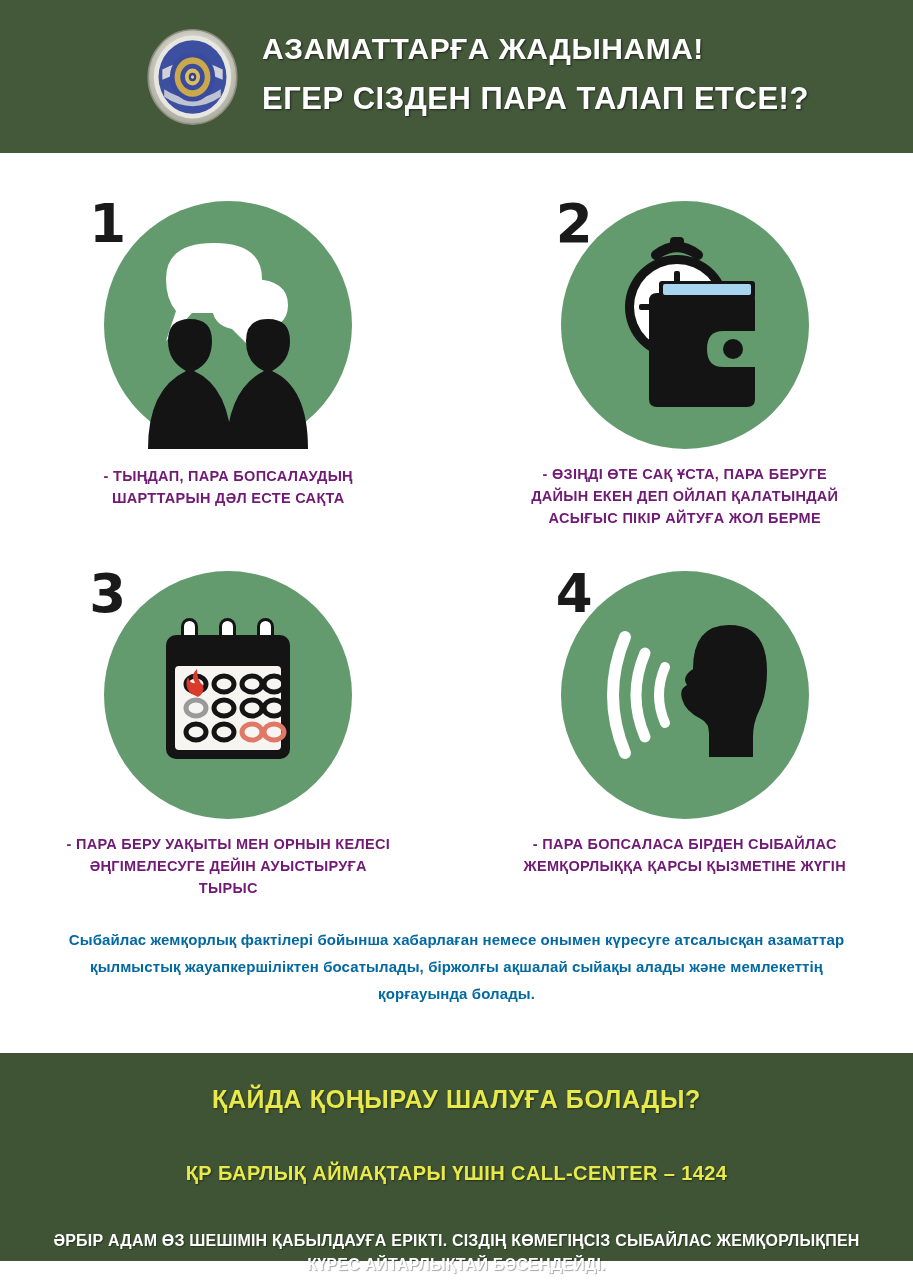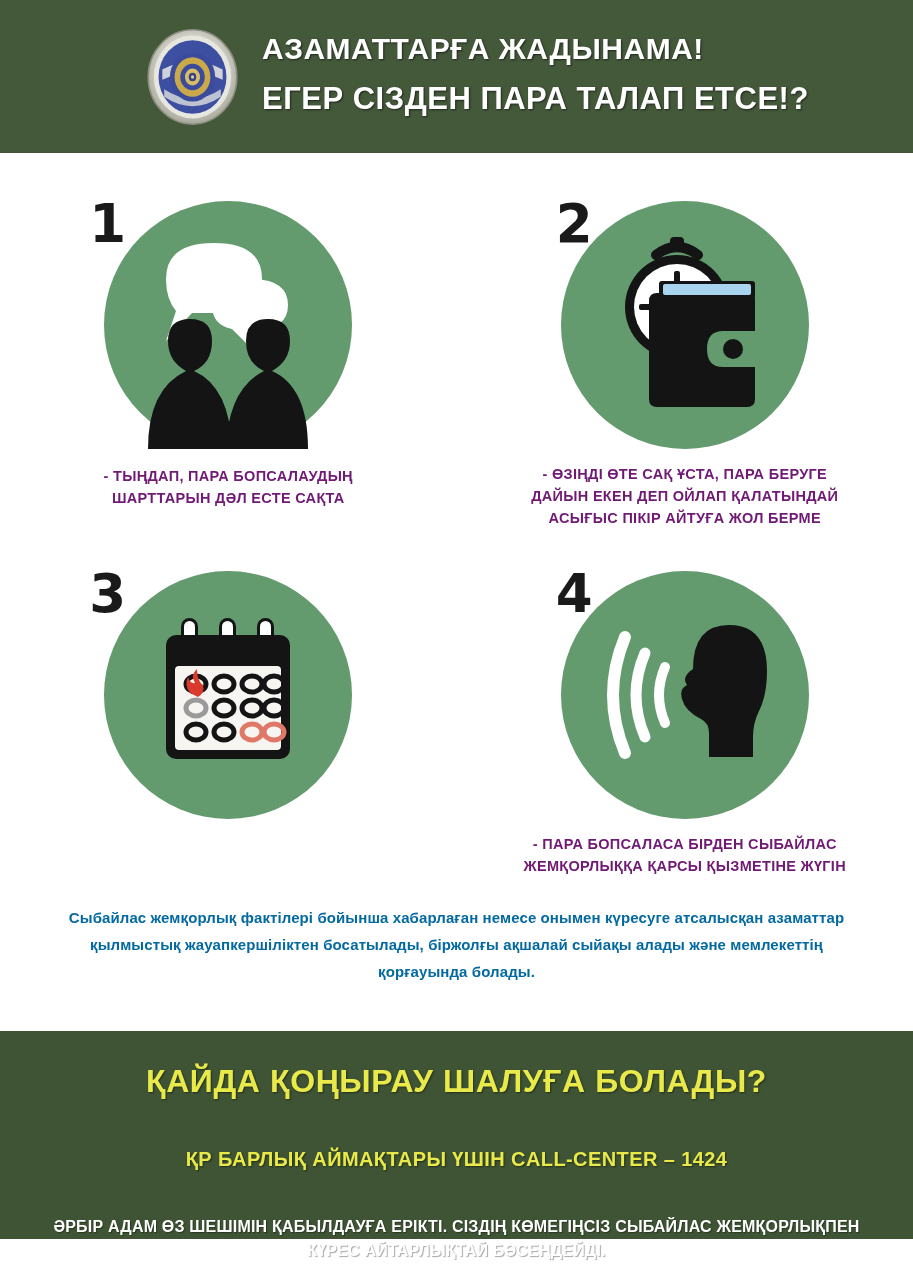--- a/index.html
+++ b/index.html
@@ -138,21 +138,21 @@
     width: 913px;
     height: 208px;
     background: #3e5434;
     box-sizing: border-box;
     padding: 32px 50px 0 50px;
     text-align: center;
   }
   .footer-heading {
     color: #e9ea4a;
     font-weight: bold;
-    font-size: 32px;
+    font-size: 25px;
     letter-spacing: 0.6px;
     text-shadow: 1px 1px 2px rgba(0,0,0,0.45);
     margin-bottom: 48px;
   }
   .footer-call {
     color: #e9ea4a;
     font-weight: bold;
     font-size: 20px;
     letter-spacing: 0.4px;
     text-shadow: 1px 1px 2px rgba(0,0,0,0.45);
@@ -280,20 +280,21 @@
           <ellipse cx="92" cy="161" rx="10" ry="8" fill="none" stroke="#141414" stroke-width="5"></ellipse>
           <ellipse cx="120" cy="161" rx="10" ry="8" fill="none" stroke="#141414" stroke-width="5"></ellipse>
           <ellipse cx="148" cy="161" rx="10" ry="8" fill="none" stroke="#e07868" stroke-width="5"></ellipse>
           <ellipse cx="170" cy="161" rx="10" ry="8" fill="none" stroke="#e07868" stroke-width="5"></ellipse>
           <ellipse cx="170" cy="113" rx="10" ry="8" fill="none" stroke="#141414" stroke-width="5"></ellipse>
           <ellipse cx="170" cy="137" rx="10" ry="8" fill="none" stroke="#141414" stroke-width="5"></ellipse>
 
           <path d="M86 122 Q80 114 84 106 Q86 113 91 112 Q86 104 93 98 Q93 110 99 114 Q101 122 94 126 Z" fill="#d93a2b"></path>
         </svg>
       </div>
+      <div class="caption">- ПАРА БЕРУ УАҚЫТЫ МЕН ОРНЫН КЕЛЕСІ ӘҢГІМЕЛЕСУГЕ ДЕЙІН АУЫСТЫРУҒА ТЫРЫС</div>
     </div>
 
     <div class="cell cell4">
       <div class="circle-wrap">
         <div class="step-num">4</div>
         <div class="circle"></div>
         <svg class="icon-svg" viewBox="0 0 248 248">
 
           <path d="M132 98 Q132 54 168 54 Q206 54 206 100 Q206 124 198 140 Q192 152 192 166 L192 186 L148 186 L148 162 Q148 152 140 148 Q124 140 121 128 Q118 118 126 114 Q120 106 132 98 Z" fill="#141414"></path>
 

